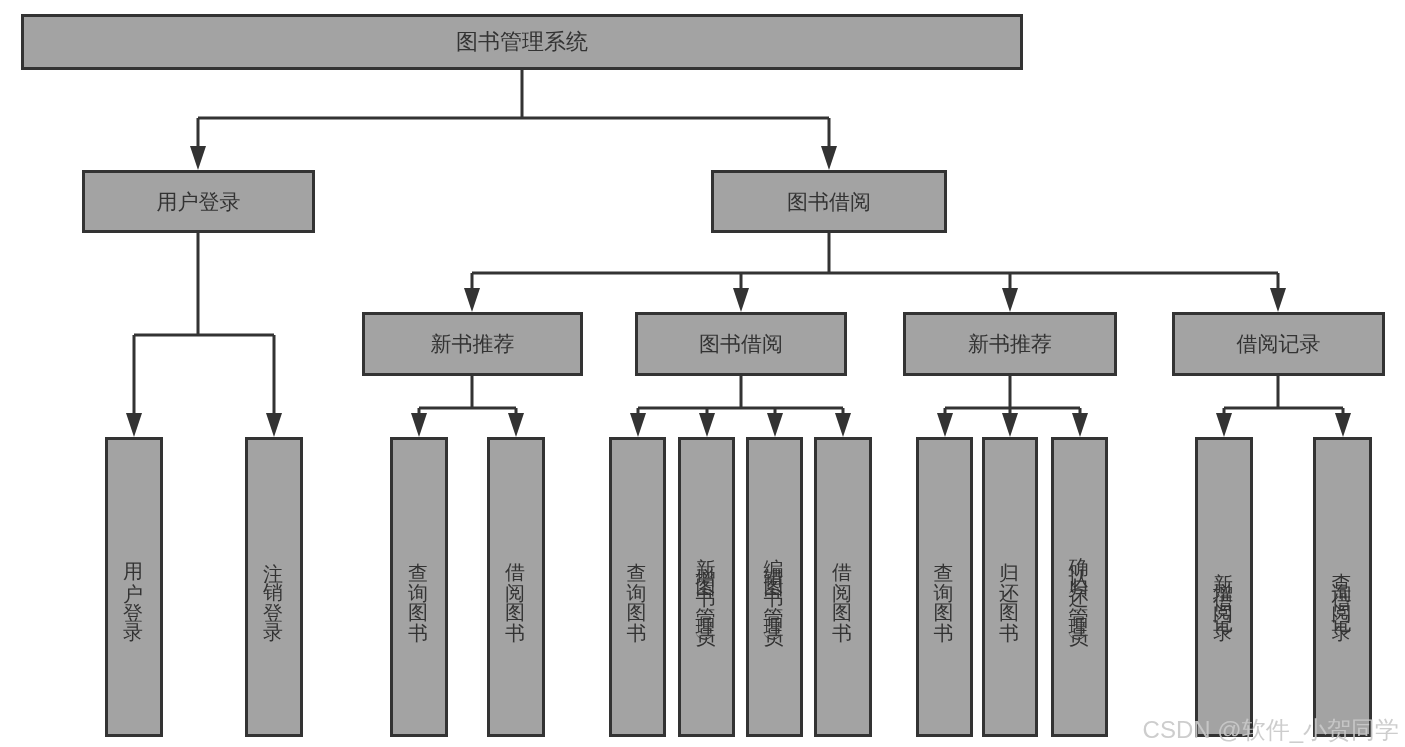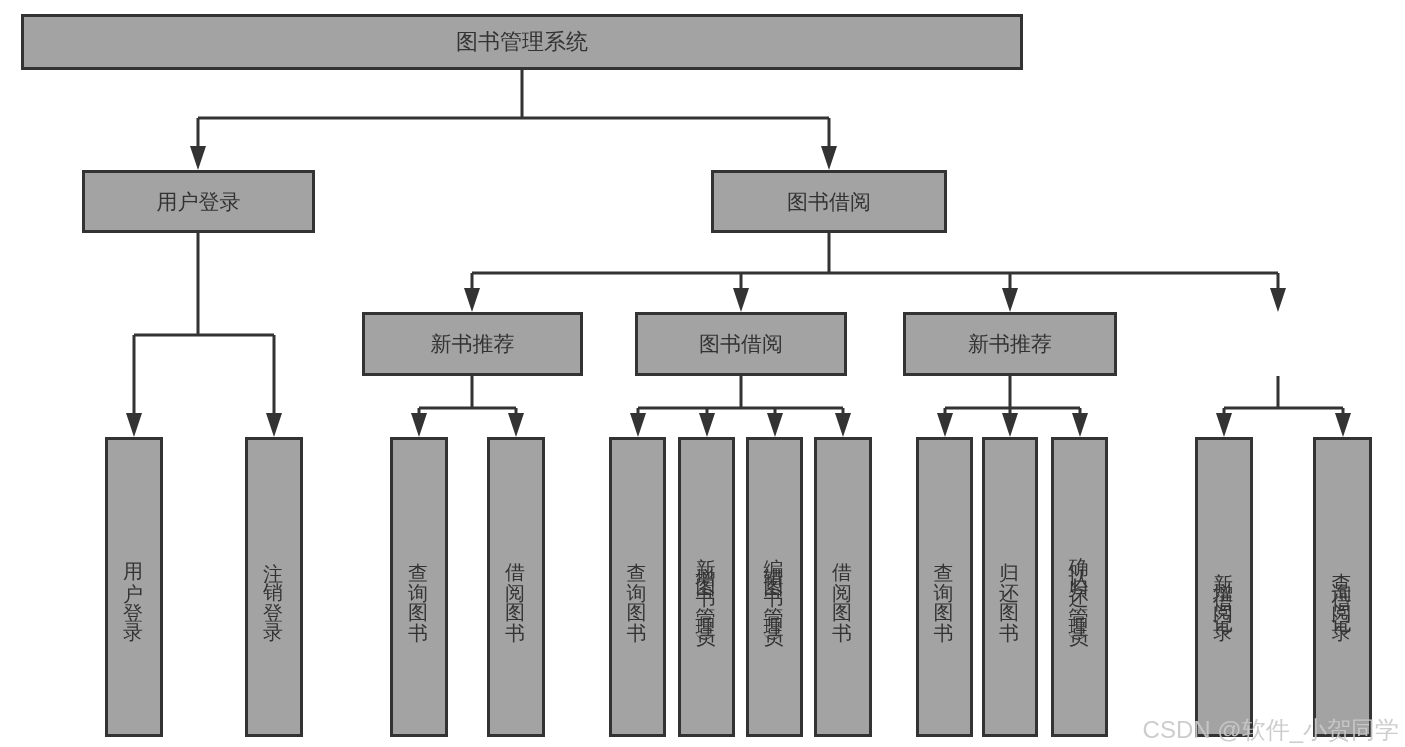--- a/index.html
+++ b/index.html
@@ -109,20 +109,23 @@
 
   <div class="box" style="left:635px;top:312px;width:212px;height:64px">
     <span class="lbl">图书借阅</span>
   </div>
   <div class="box" style="left:362px;top:312px;width:221px;height:64px">
     <span class="lbl">新书推荐</span>
   </div>
   <div class="box" style="left:903px;top:312px;width:214px;height:64px">
     <span class="lbl">新书推荐</span>
   </div>
+  <div class="box" style="left:1172px;top:312px;width:213px;height:64px">
+    <span class="lbl">借阅记录</span>
+  </div>
 
   <div class="box leaf ls4" style="left:105px;top:437px;width:58px;height:300px">
     <span class="lbl">用户登录</span>
   </div>
   <div class="box leaf ls4" style="left:245px;top:437px;width:58px;height:300px">
     <span class="lbl">注销登录</span>
   </div>
 
   <div class="box leaf ls4" style="left:390px;top:437px;width:58px;height:300px">
     <span class="lbl">查询图书</span>

